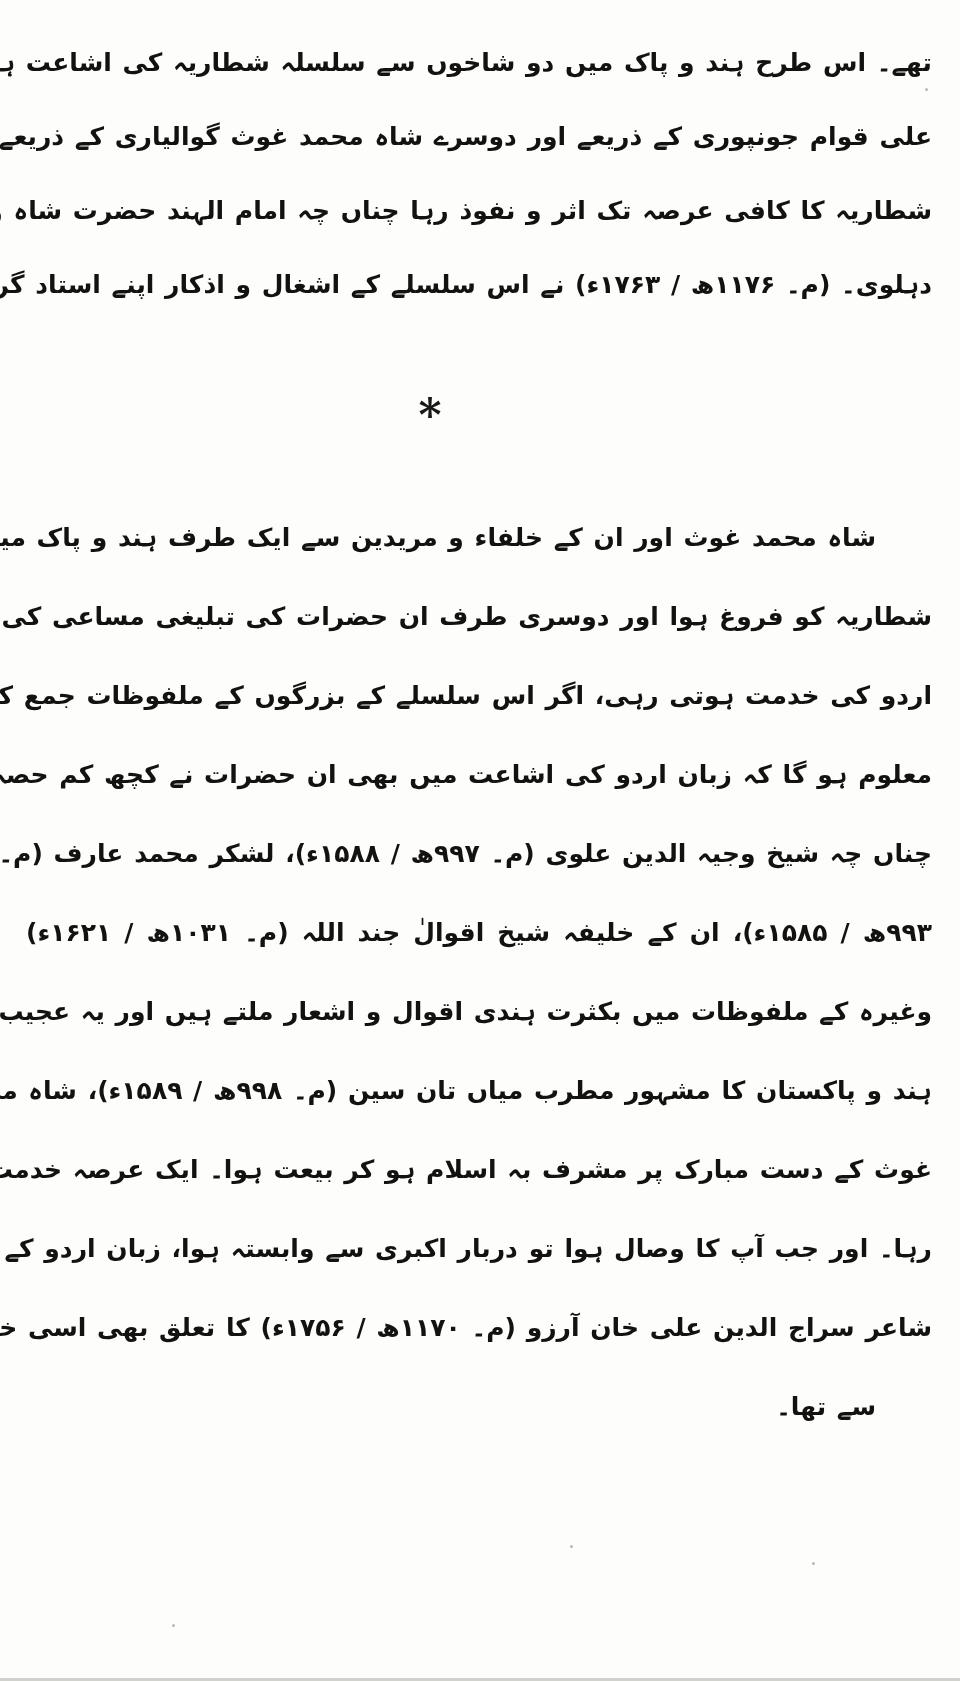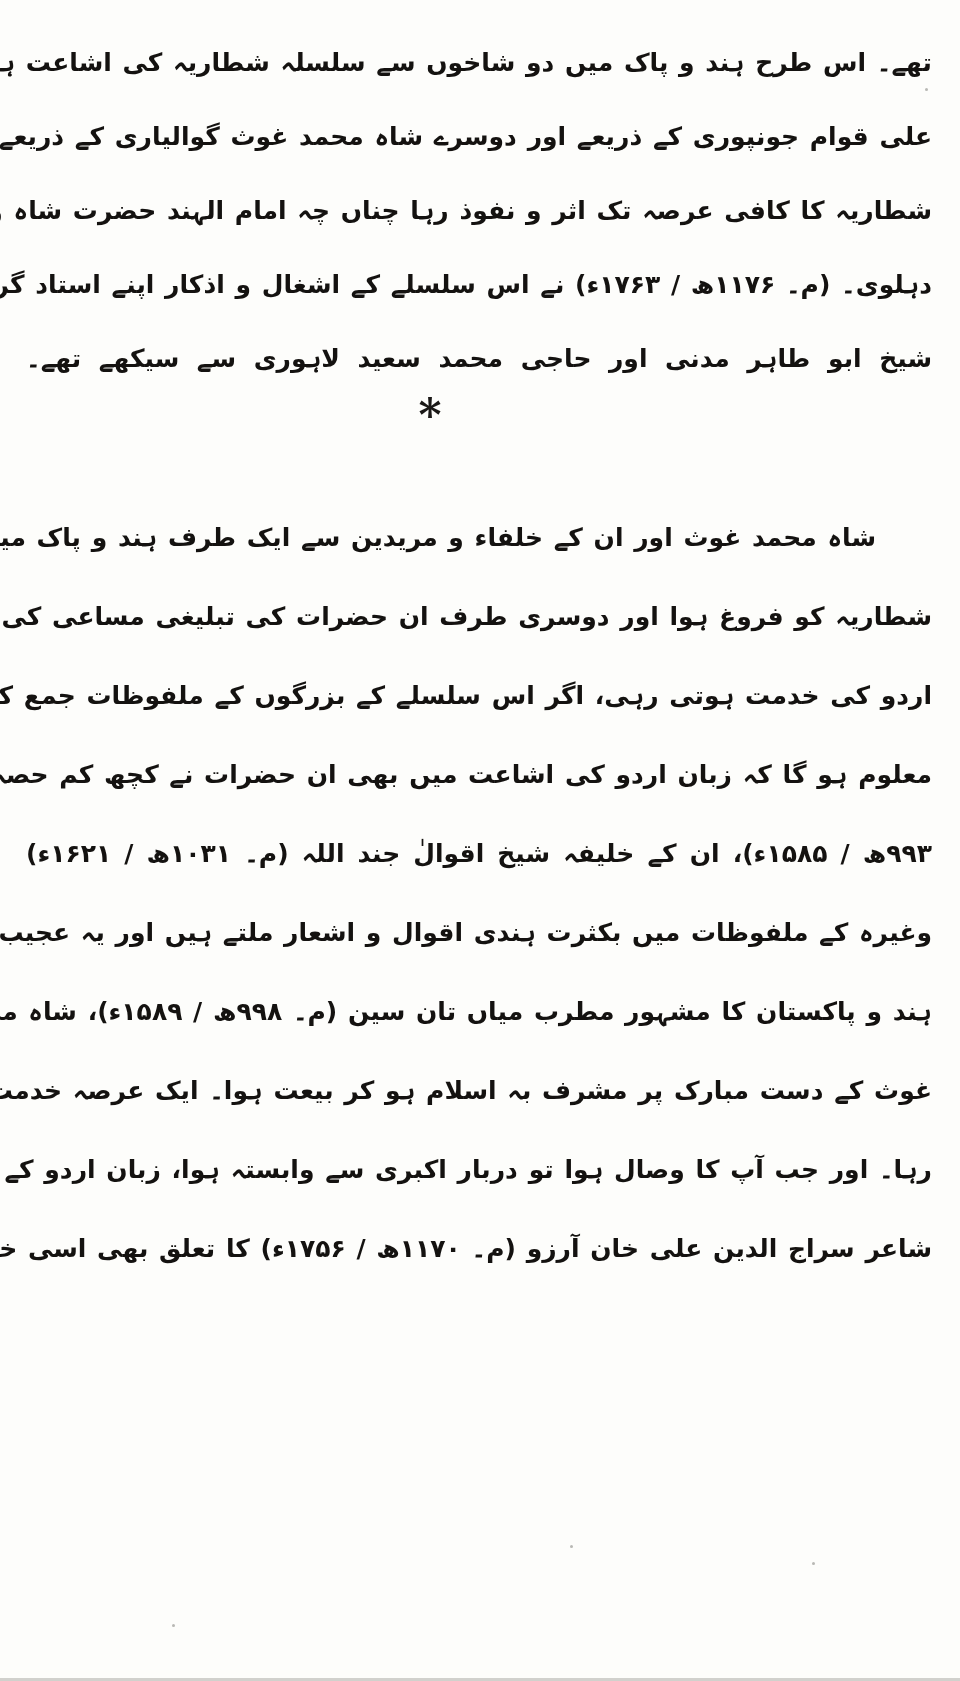--- a/index.html
+++ b/index.html
@@ -76,36 +76,37 @@
 </head>
 <body>
 
 <div class="page">
 
   <div class="text-block para-1">
     <div class="line">تھے۔ اس طرح ہند و پاک میں دو شاخوں سے سلسلہ شطاریہ کی اشاعت ہوئی۔ ایک شیخ</div>
     <div class="line">علی قوام جونپوری کے ذریعے اور دوسرے شاہ محمد غوث گوالیاری کے ذریعے۔ سلسلہ</div>
     <div class="line">شطاریہ کا کافی عرصہ تک اثر و نفوذ رہا چناں چہ امام الہند حضرت شاہ ولی اللہ محدث</div>
     <div class="line">دہلوی۔ (م۔ ۱۱۷۶ھ / ۱۷۶۳ء) نے اس سلسلے کے اشغال و اذکار اپنے استاد گرامی</div>
-    <div class="line">شیخ ابو طاہر مدنی اور حاجی محمد سعید لاہوری سے سیکھے تھے۔</div>
   </div>
 
   <div class="divider">*</div>
 
   <div class="text-block para-2">
     <div class="line indent-first">شاہ محمد غوث اور ان کے خلفاء و مریدین سے ایک طرف ہند و پاک میں سلسلہ</div>
     <div class="line">شطاریہ کو فروغ ہوا اور دوسری طرف ان حضرات کی تبلیغی مساعی کی وجہ سے زبان</div>
     <div class="line">اردو کی خدمت ہوتی رہی، اگر اس سلسلے کے بزرگوں کے ملفوظات جمع کئے جائیں تو</div>
     <div class="line">معلوم ہو گا کہ زبان اردو کی اشاعت میں بھی ان حضرات نے کچھ کم حصہ نہیں لیا،</div>
+    <div class="line">چناں چہ شیخ وجیہ الدین علوی (م۔ ۹۹۷ھ / ۱۵۸۸ء)، لشکر محمد عارف (م۔</div>
     <div class="line">۹۹۳ھ / ۱۵۸۵ء)، ان کے خلیفہ شیخ اقوالٰ جند اللہ (م۔ ۱۰۳۱ھ / ۱۶۲۱ء)</div>
     <div class="line">وغیرہ کے ملفوظات میں بکثرت ہندی اقوال و اشعار ملتے ہیں اور یہ عجیب اتفاق ہے کہ</div>
     <div class="line">ہند و پاکستان کا مشہور مطرب میاں تان سین (م۔ ۹۹۸ھ / ۱۵۸۹ء)، شاہ محمد</div>
     <div class="line">غوث کے دست مبارک پر مشرف بہ اسلام ہو کر بیعت ہوا۔ ایک عرصہ خدمت میں</div>
     <div class="line">رہا۔ اور جب آپ کا وصال ہوا تو دربار اکبری سے وابستہ ہوا، زبان اردو کے مشہور</div>
     <div class="line">شاعر سراج الدین علی خان آرزو (م۔ ۱۱۷۰ھ / ۱۷۵۶ء) کا تعلق بھی اسی خاندان</div>
+    <div class="line last-short">سے تھا۔</div>
   </div>
 
   <div class="page-number">16</div>
 
   <div class="speck" style="left:570px;top:1545px;"></div>
   <div class="speck" style="left:812px;top:1562px;"></div>
   <div class="speck" style="left:172px;top:1624px;"></div>
   <div class="speck" style="left:925px;top:88px;"></div>
 
   <div class="scan-edge"></div>

